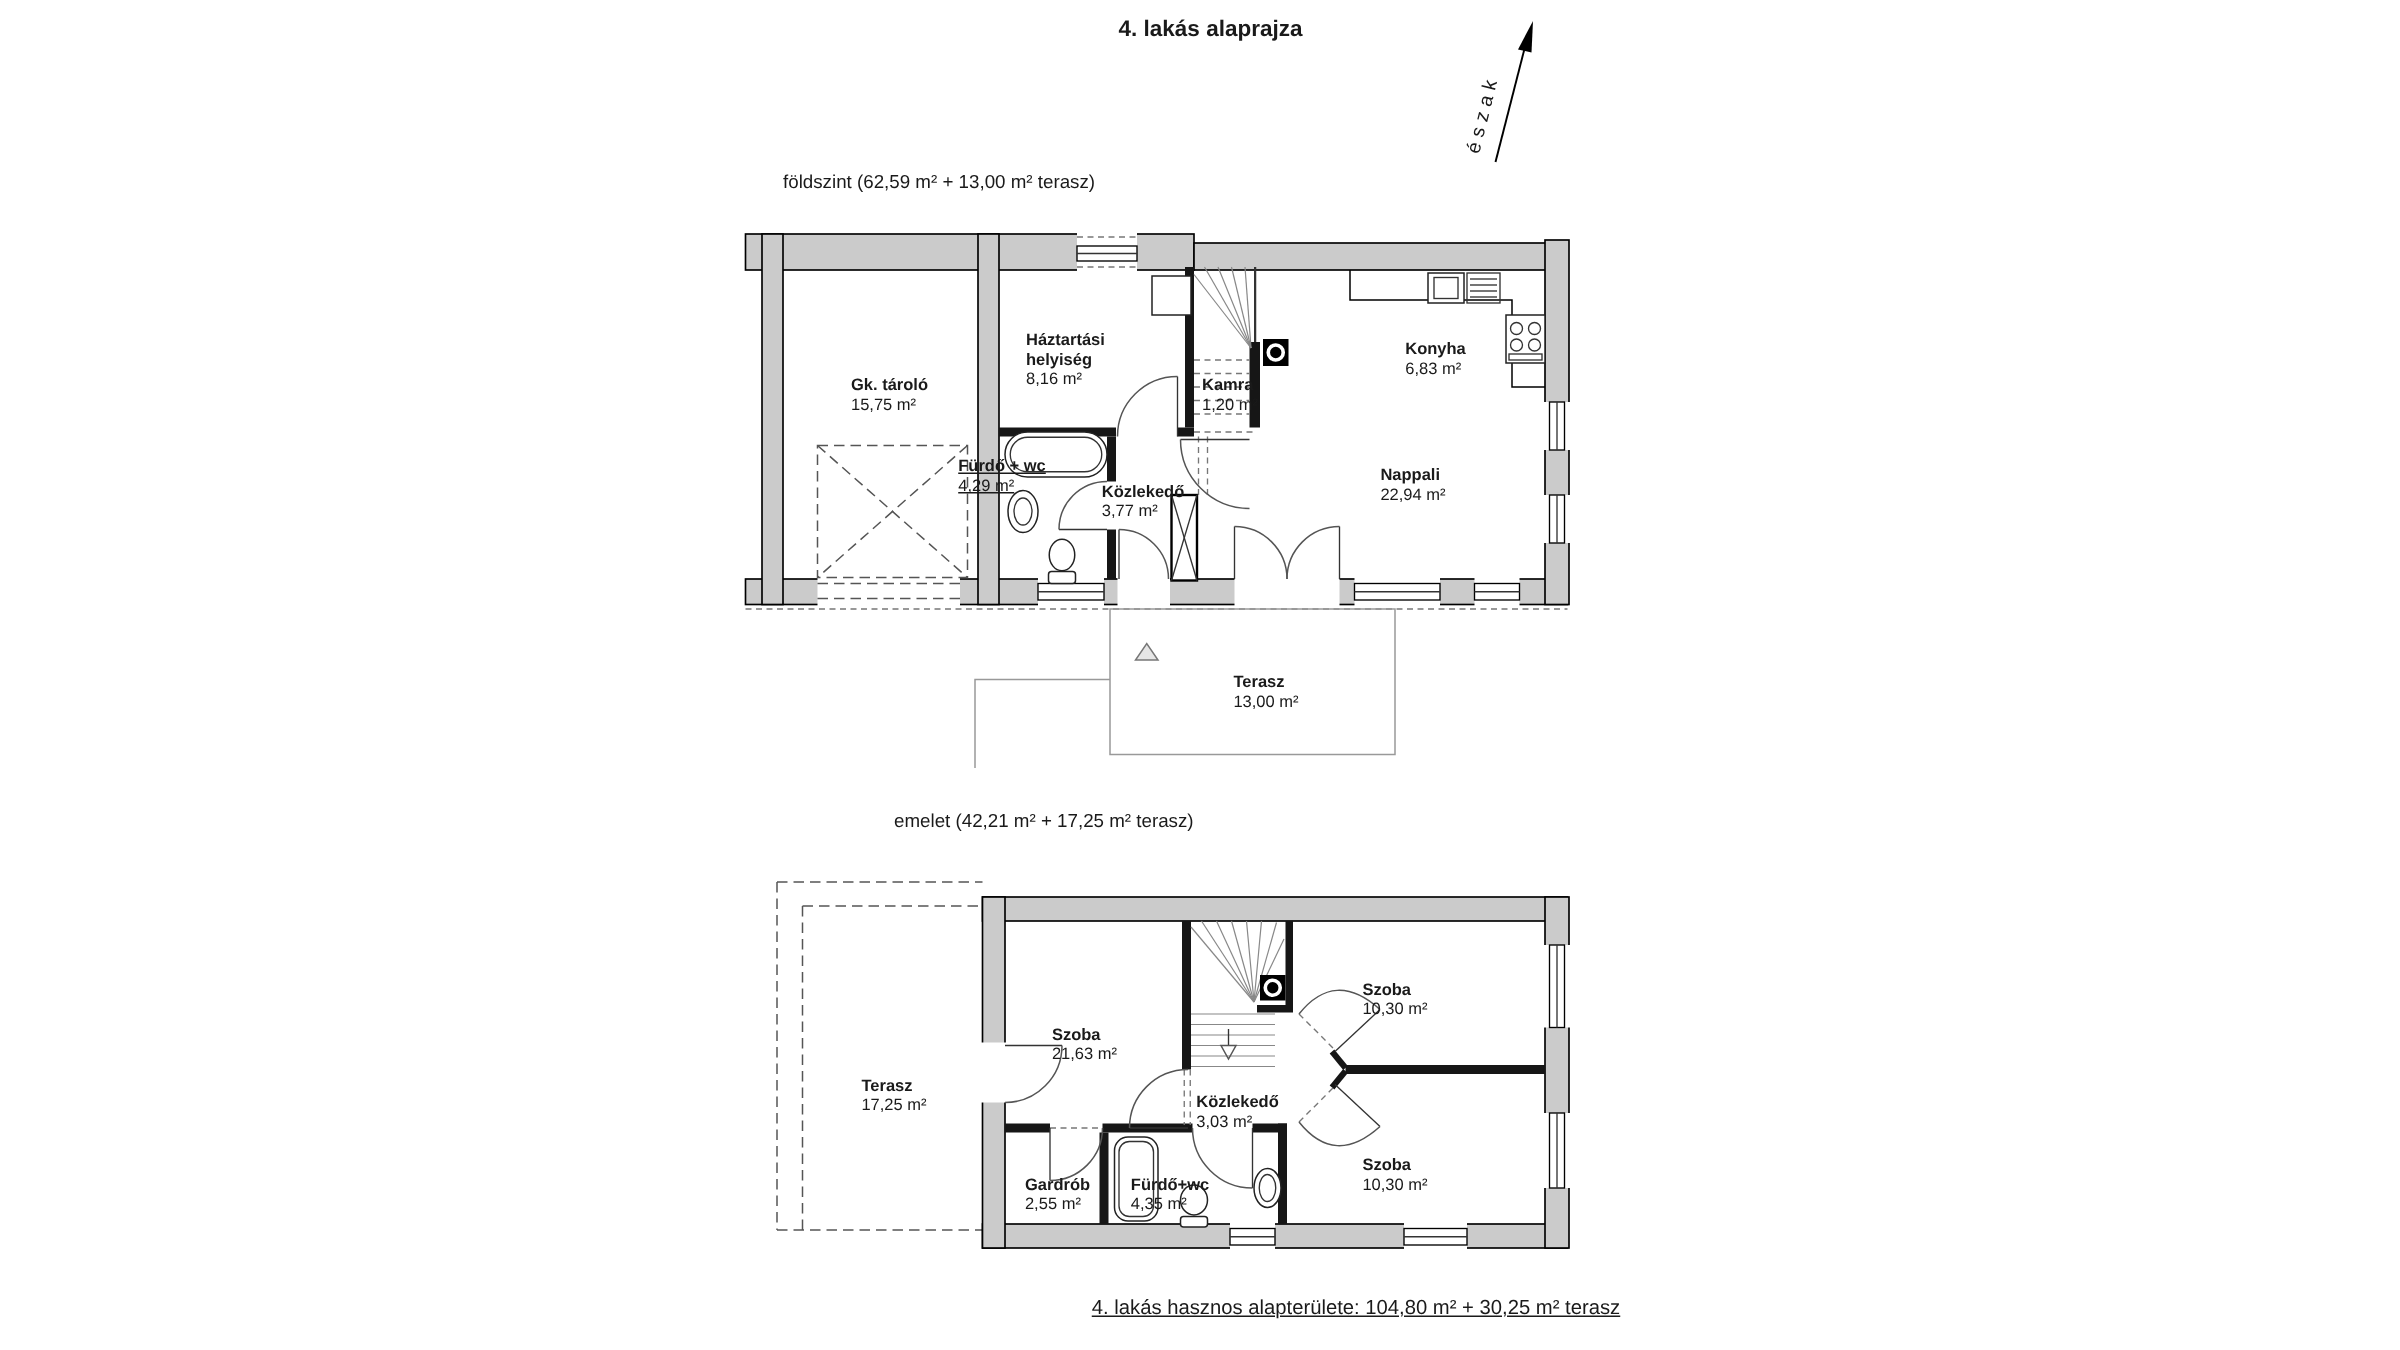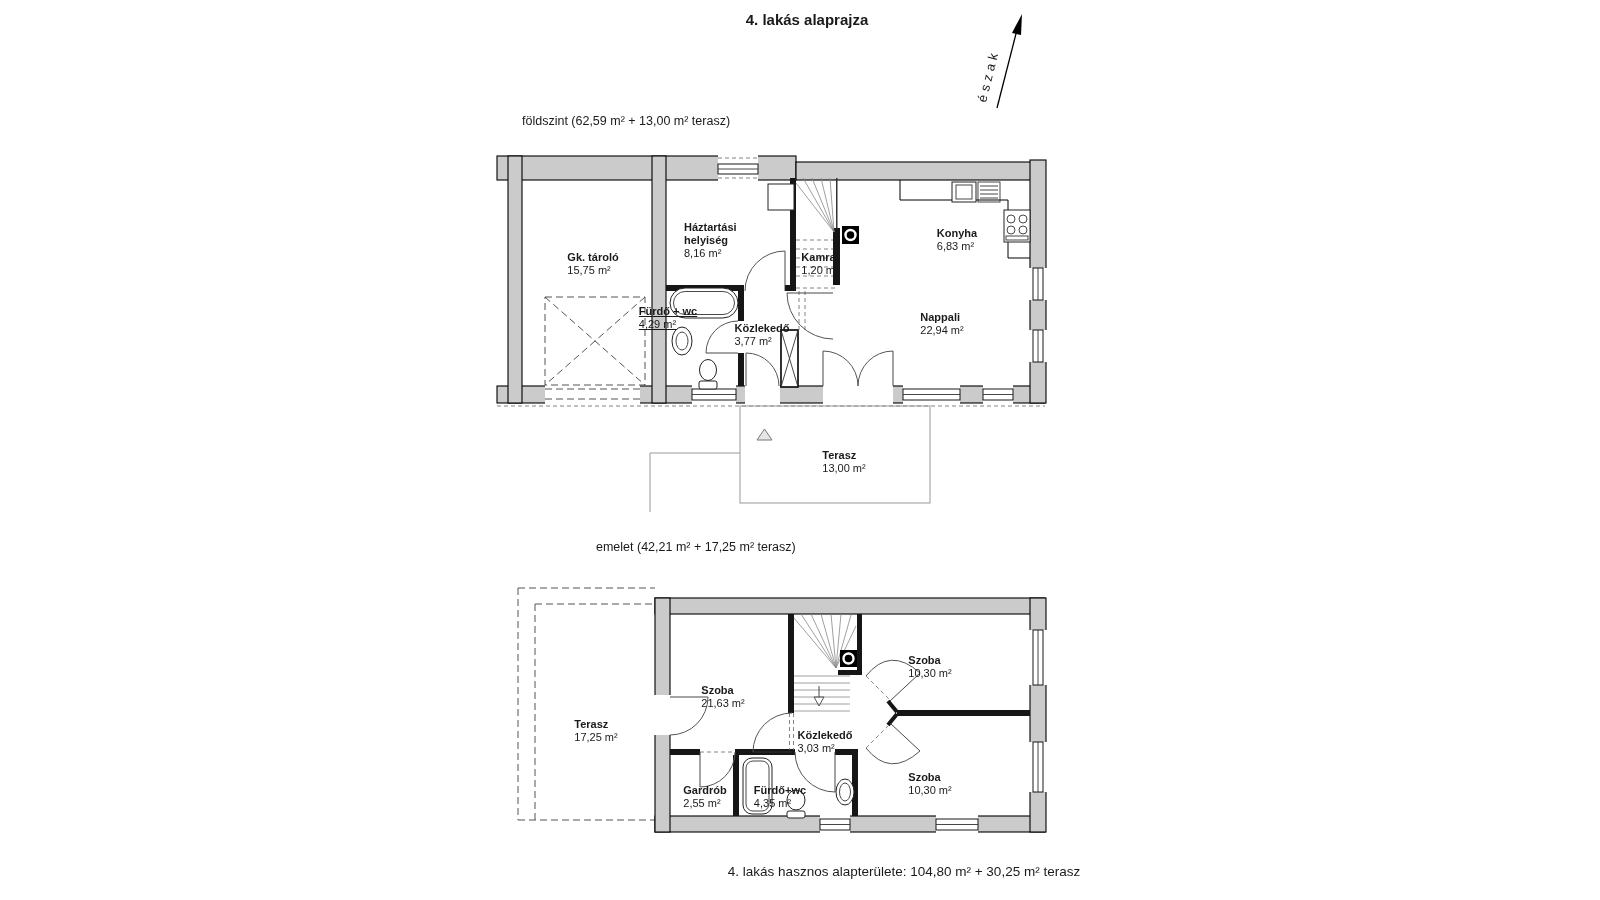--- a/index.html
+++ b/index.html
@@ -368,14 +368,14 @@
   </div>
   <div class="room-label" style="left:705px;top:769px;">
     <div class="rname">Gardrób</div>
     <div class="rarea">2,55 m²</div>
   </div>
   <div class="room-label" style="left:780px;top:769px;">
     <div class="rname">Fürdő+wc</div>
     <div class="rarea">4,35 m²</div>
   </div>
 
-  <div class="abs footer" style="left:904px;top:864px;">4. lakás hasznos alapterülete: 104,80 m² + 30,25 m² terasz</div>
+  <div class="abs footer" style="left:904px;top:864px;text-decoration:underline;">4. lakás hasznos alapterülete: 104,80 m² + 30,25 m² terasz</div>
 </div>
 
 </body></html>

